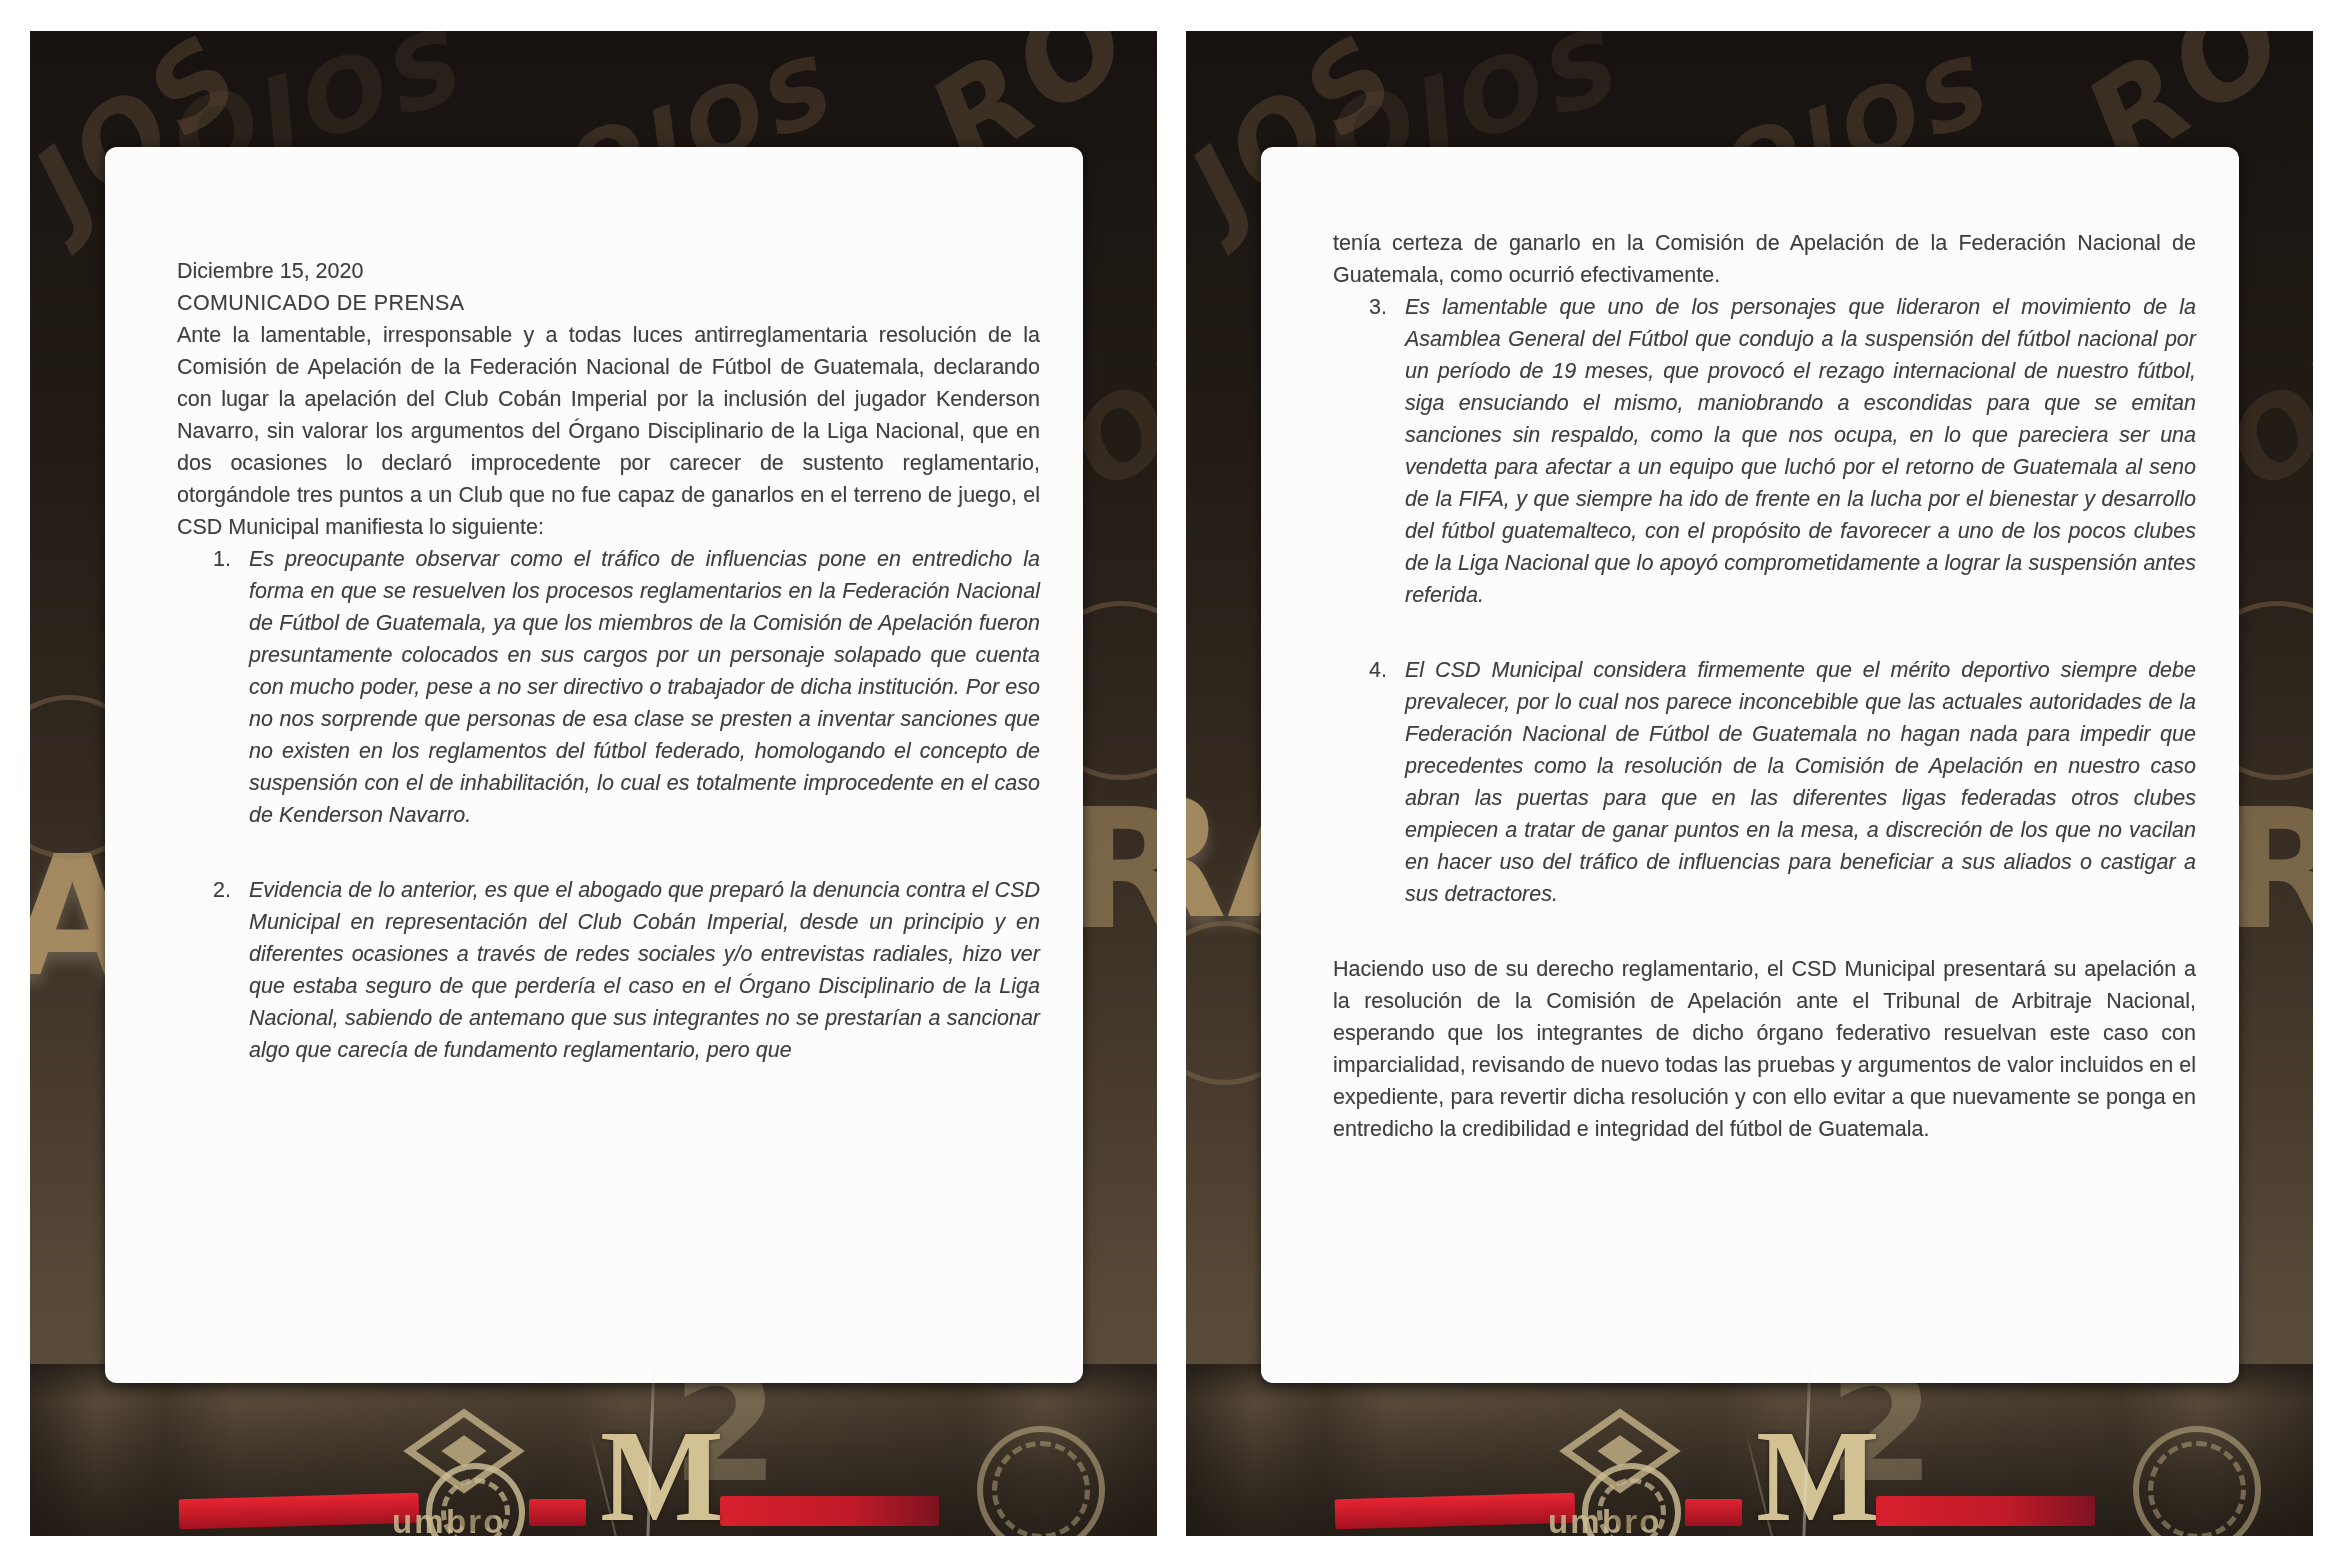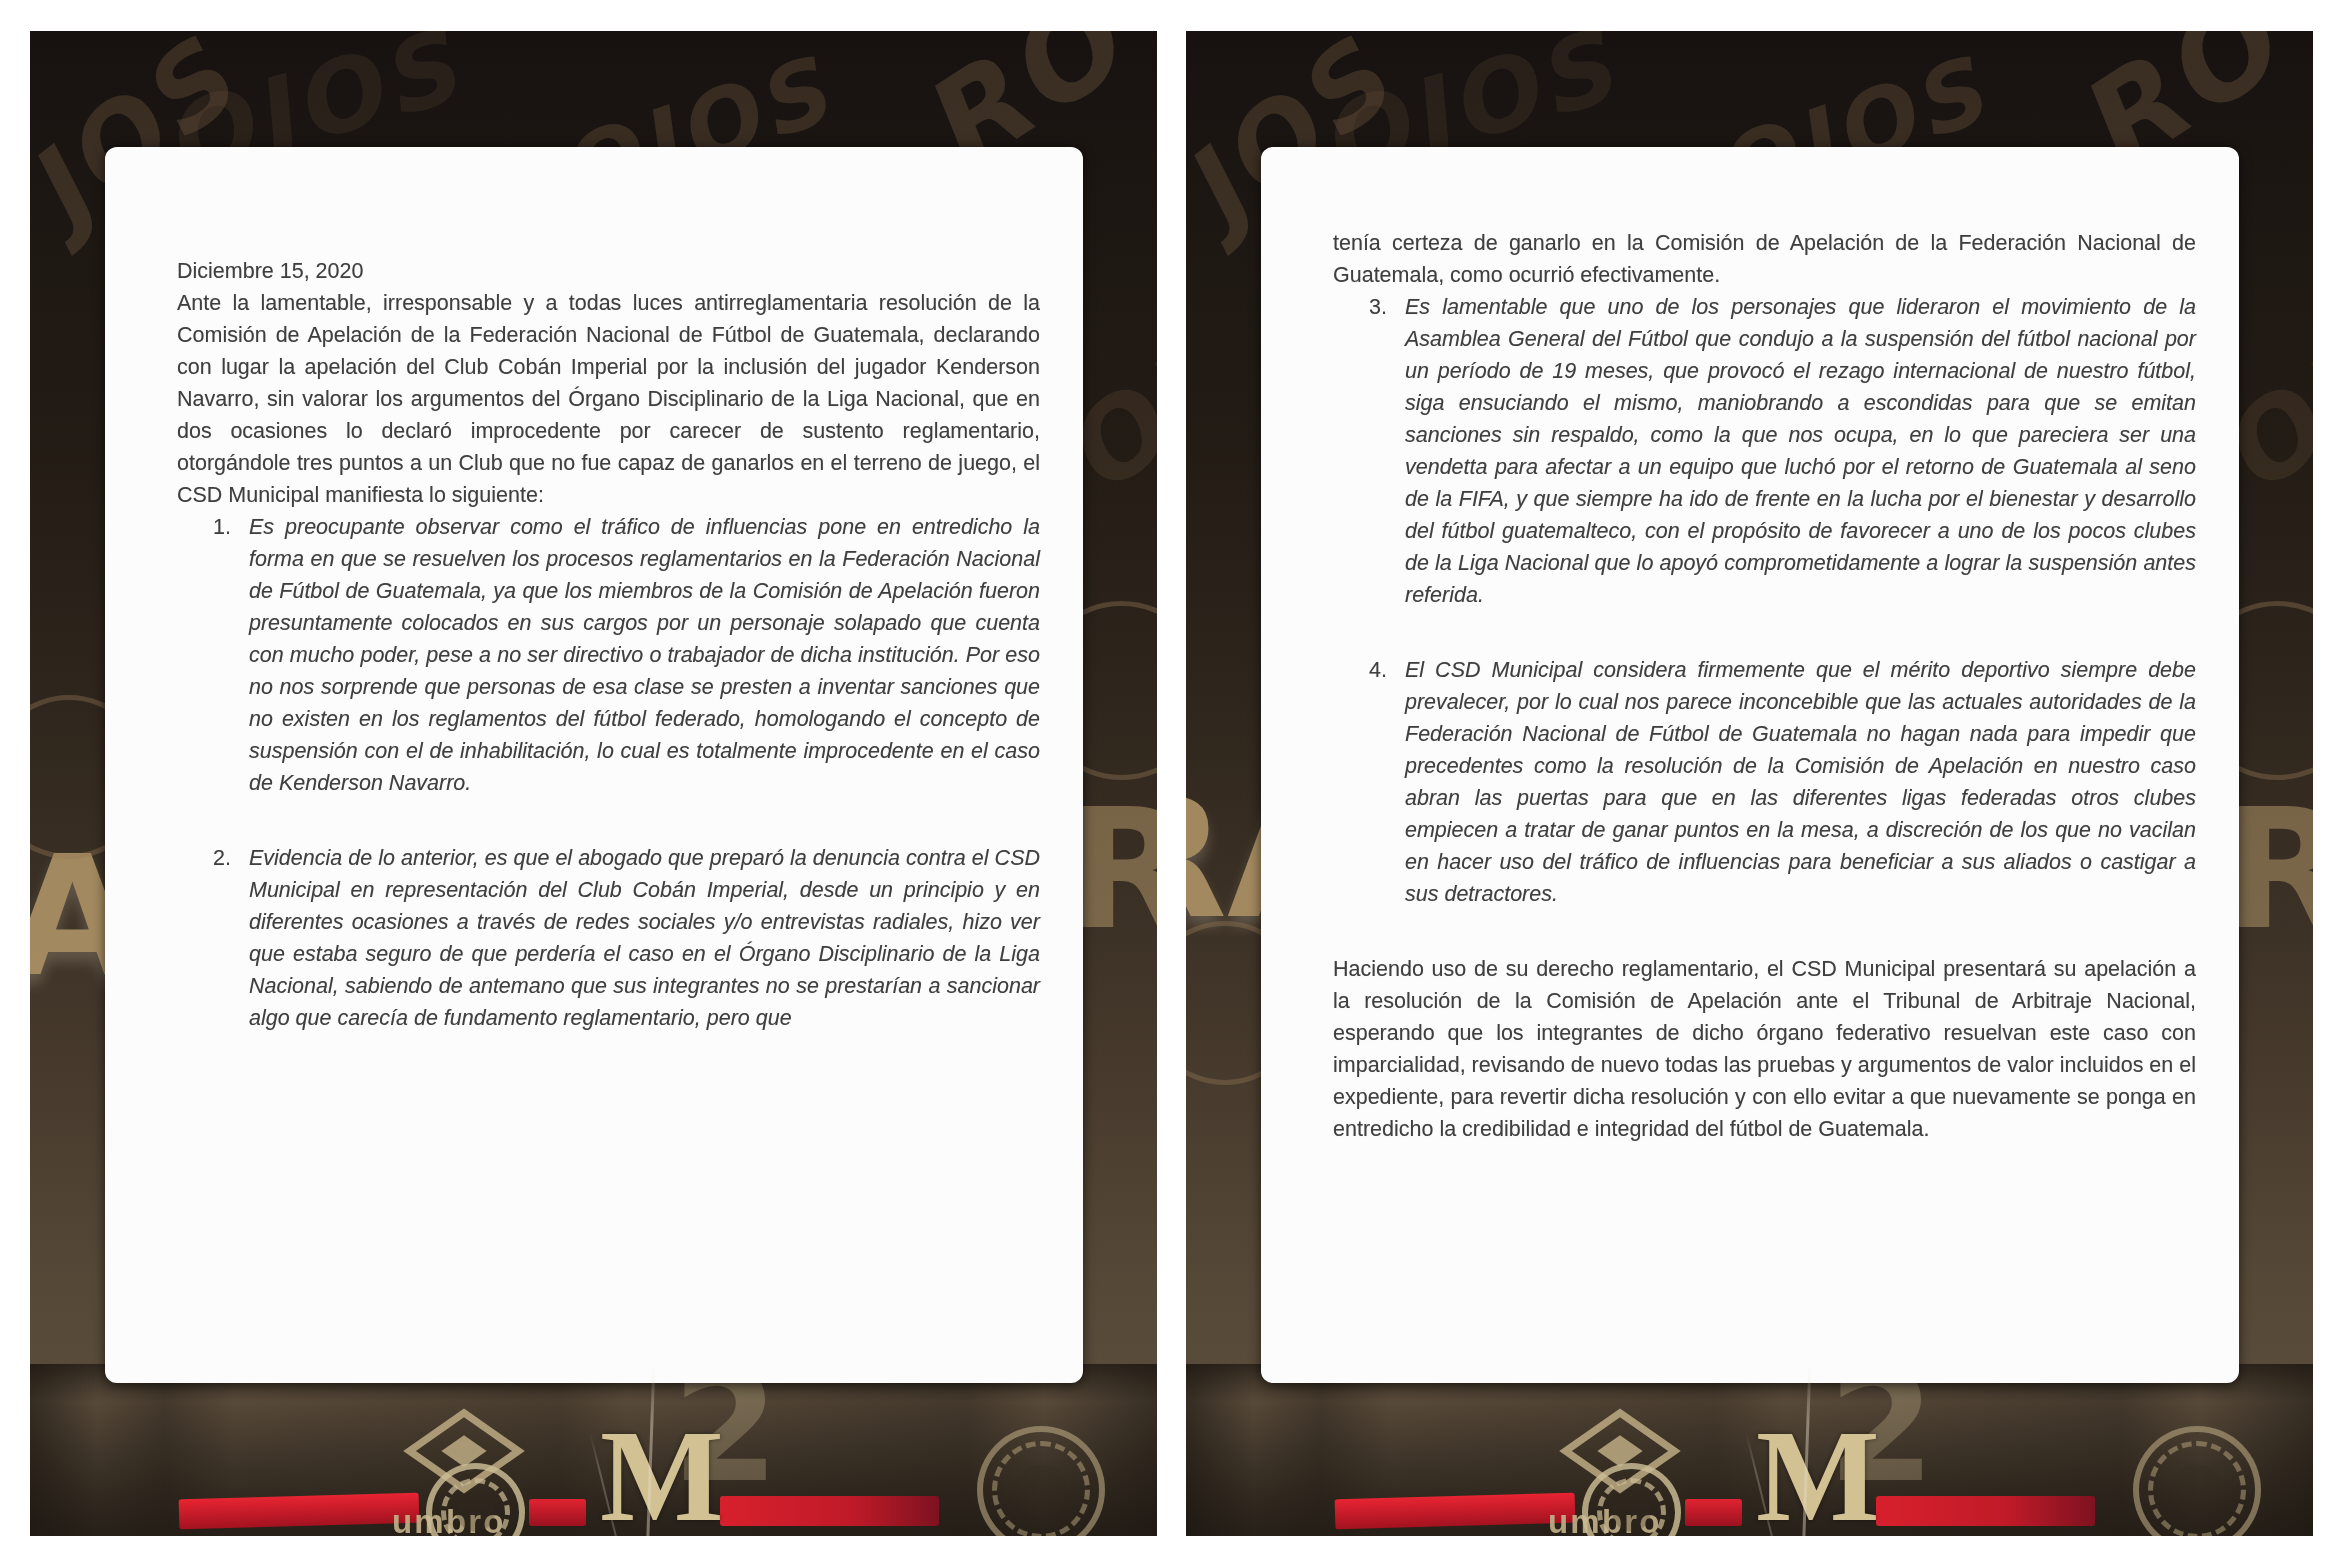--- a/index.html
+++ b/index.html
@@ -160,20 +160,21 @@
       <div class="outer"></div>
         <div class="inner"></div>
     </div>
     <span class="umbro-text">umbro</span>
     <div class="wheel"></div>
     <span class="mono">M</span>
     <div class="wheel wheel--right"></div>
 
     <div class="page page--1">
       <p class="date">Diciembre 15, 2020</p>
+      <p class="doc-title">COMUNICADO DE PRENSA</p>
       <p class="para">Ante la lamentable, irresponsable y a todas luces antirreglamentaria resolución de la Comisión de Apelación de la Federación Nacional de Fútbol de Guatemala, declarando con lugar la apelación del Club Cobán Imperial por la inclusión del jugador Kenderson Navarro, sin valorar los argumentos del Órgano Disciplinario de la Liga Nacional, que en dos ocasiones lo declaró improcedente por carecer de sustento reglamentario, otorgándole tres puntos a un Club que no fue capaz de ganarlos en el terreno de juego, el CSD Municipal manifiesta lo siguiente:</p>
       <div class="li">
         <span class="num">1.</span>
         <p class="li-text">Es preocupante observar como el tráfico de influencias pone en entredicho la forma en que se resuelven los procesos reglamentarios en la Federación Nacional de Fútbol de Guatemala, ya que los miembros de la Comisión de Apelación fueron presuntamente colocados en sus cargos por un personaje solapado que cuenta con mucho poder, pese a no ser directivo o trabajador de dicha institución. Por eso no nos sorprende que personas de esa clase se presten a inventar sanciones que no existen en los reglamentos del fútbol federado, homologando el concepto de suspensión con el de inhabilitación, lo cual es totalmente improcedente en el caso de Kenderson Navarro.</p>
       </div>
       <div class="li">
         <span class="num">2.</span>
         <p class="li-text">Evidencia de lo anterior, es que el abogado que preparó la denuncia contra el CSD Municipal en representación del Club Cobán Imperial, desde un principio y en diferentes ocasiones a través de redes sociales y/o entrevistas radiales, hizo ver que estaba seguro de que perdería el caso en el Órgano Disciplinario de la Liga Nacional, sabiendo de antemano que sus integrantes no se prestarían a sancionar algo que carecía de fundamento reglamentario, pero que</p>
       </div>
     </div>

